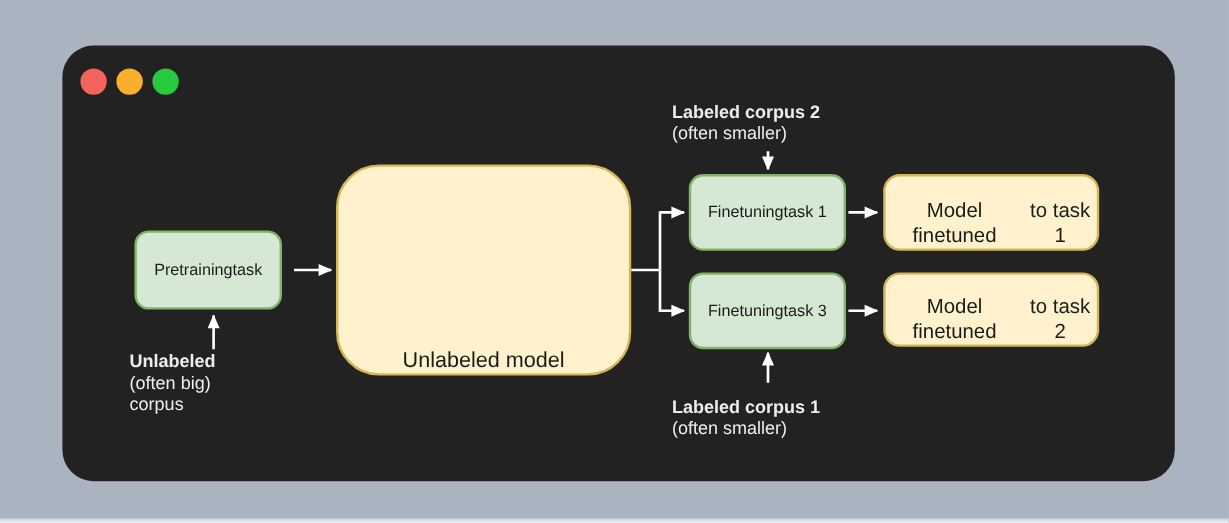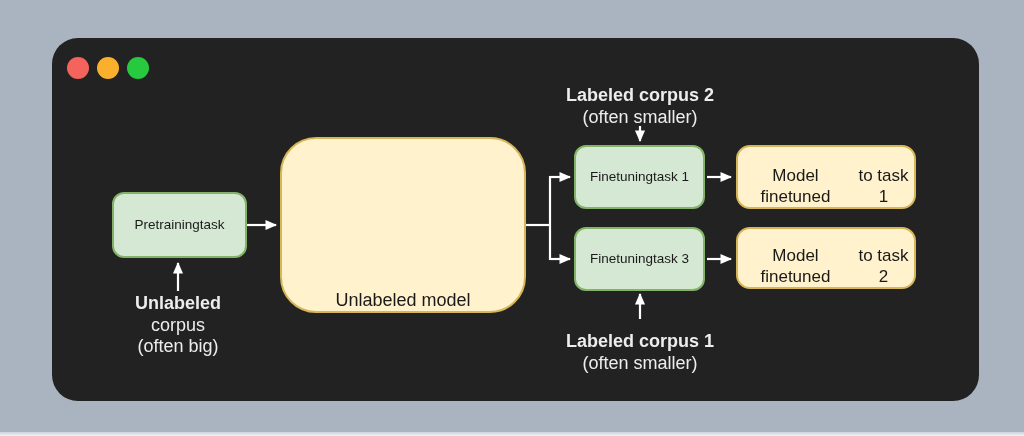--- a/index.html
+++ b/index.html
@@ -32,31 +32,31 @@
   .node.green{
     background:var(--node-green-fill,#d5e8d4);
     border:2px solid var(--node-green-border,#82b366);
     border-radius:12px;font-size:13.5px;line-height:1.32;
   }
   .node.yellow{
     background:var(--node-yellow-fill,#fff2cc);
     border:2.5px solid var(--node-yellow-border,#d6b656);
     border-radius:14px;font-weight:normal;font-size:17px;line-height:1.25;align-items:flex-end;
   }
-  #node-pretraining{left:60px;top:154px;width:135px;height:66px;}
+  #node-pretraining{left:60px;top:154px;width:123px;height:66px;}
   #node-model{left:228px;top:99px;width:246px;height:176px;border-radius:36px;font-size:18px;}
   #node-task1{left:522px;top:107px;width:131px;height:64px;}
   #node-task2{left:522px;top:189px;width:131px;height:64px;}
   #node-ft1{left:684px;top:107px;width:180px;height:64px;}
   #node-ft2{left:684px;top:189px;width:180px;height:62px;}
 
   .ann{
-    position:absolute;text-align:center;
+    position:absolute;
     color:var(--annotation-text,#ededed);
-    font-size:18px;line-height:1.2;
+    font-size:15px;line-height:1.2;
   }
   .ann .b{font-weight:bold;}
   .ann span{display:block;}
   #ann-unlabeled{left:56px;top:255px;width:140px;}
   #ann-labeled2{left:508px;top:47px;width:160px;}
   #ann-labeled1{left:508px;top:283px;width:160px;margin-top:10px;}
 </style>
 </head>
 <body>
 
@@ -113,22 +113,22 @@
       <span>to task 1</span>
     </div>
 
     <div class="node yellow" id="node-ft2">
       <span>Model finetuned</span>
       <span>to task 2</span>
     </div>
 
     <div class="ann" id="ann-unlabeled">
       <span class="b">Unlabeled</span>
+      <span>(often big)</span>
       <span>corpus</span>
-      <span>(often big)</span>
     </div>
 
     <div class="ann" id="ann-labeled2">
       <span class="b">Labeled corpus 2</span>
       <span>(often smaller)</span>
     </div>
 
     <div class="ann" id="ann-labeled1">
       <span class="b">Labeled corpus 1</span>
       <span>(often smaller)</span>

